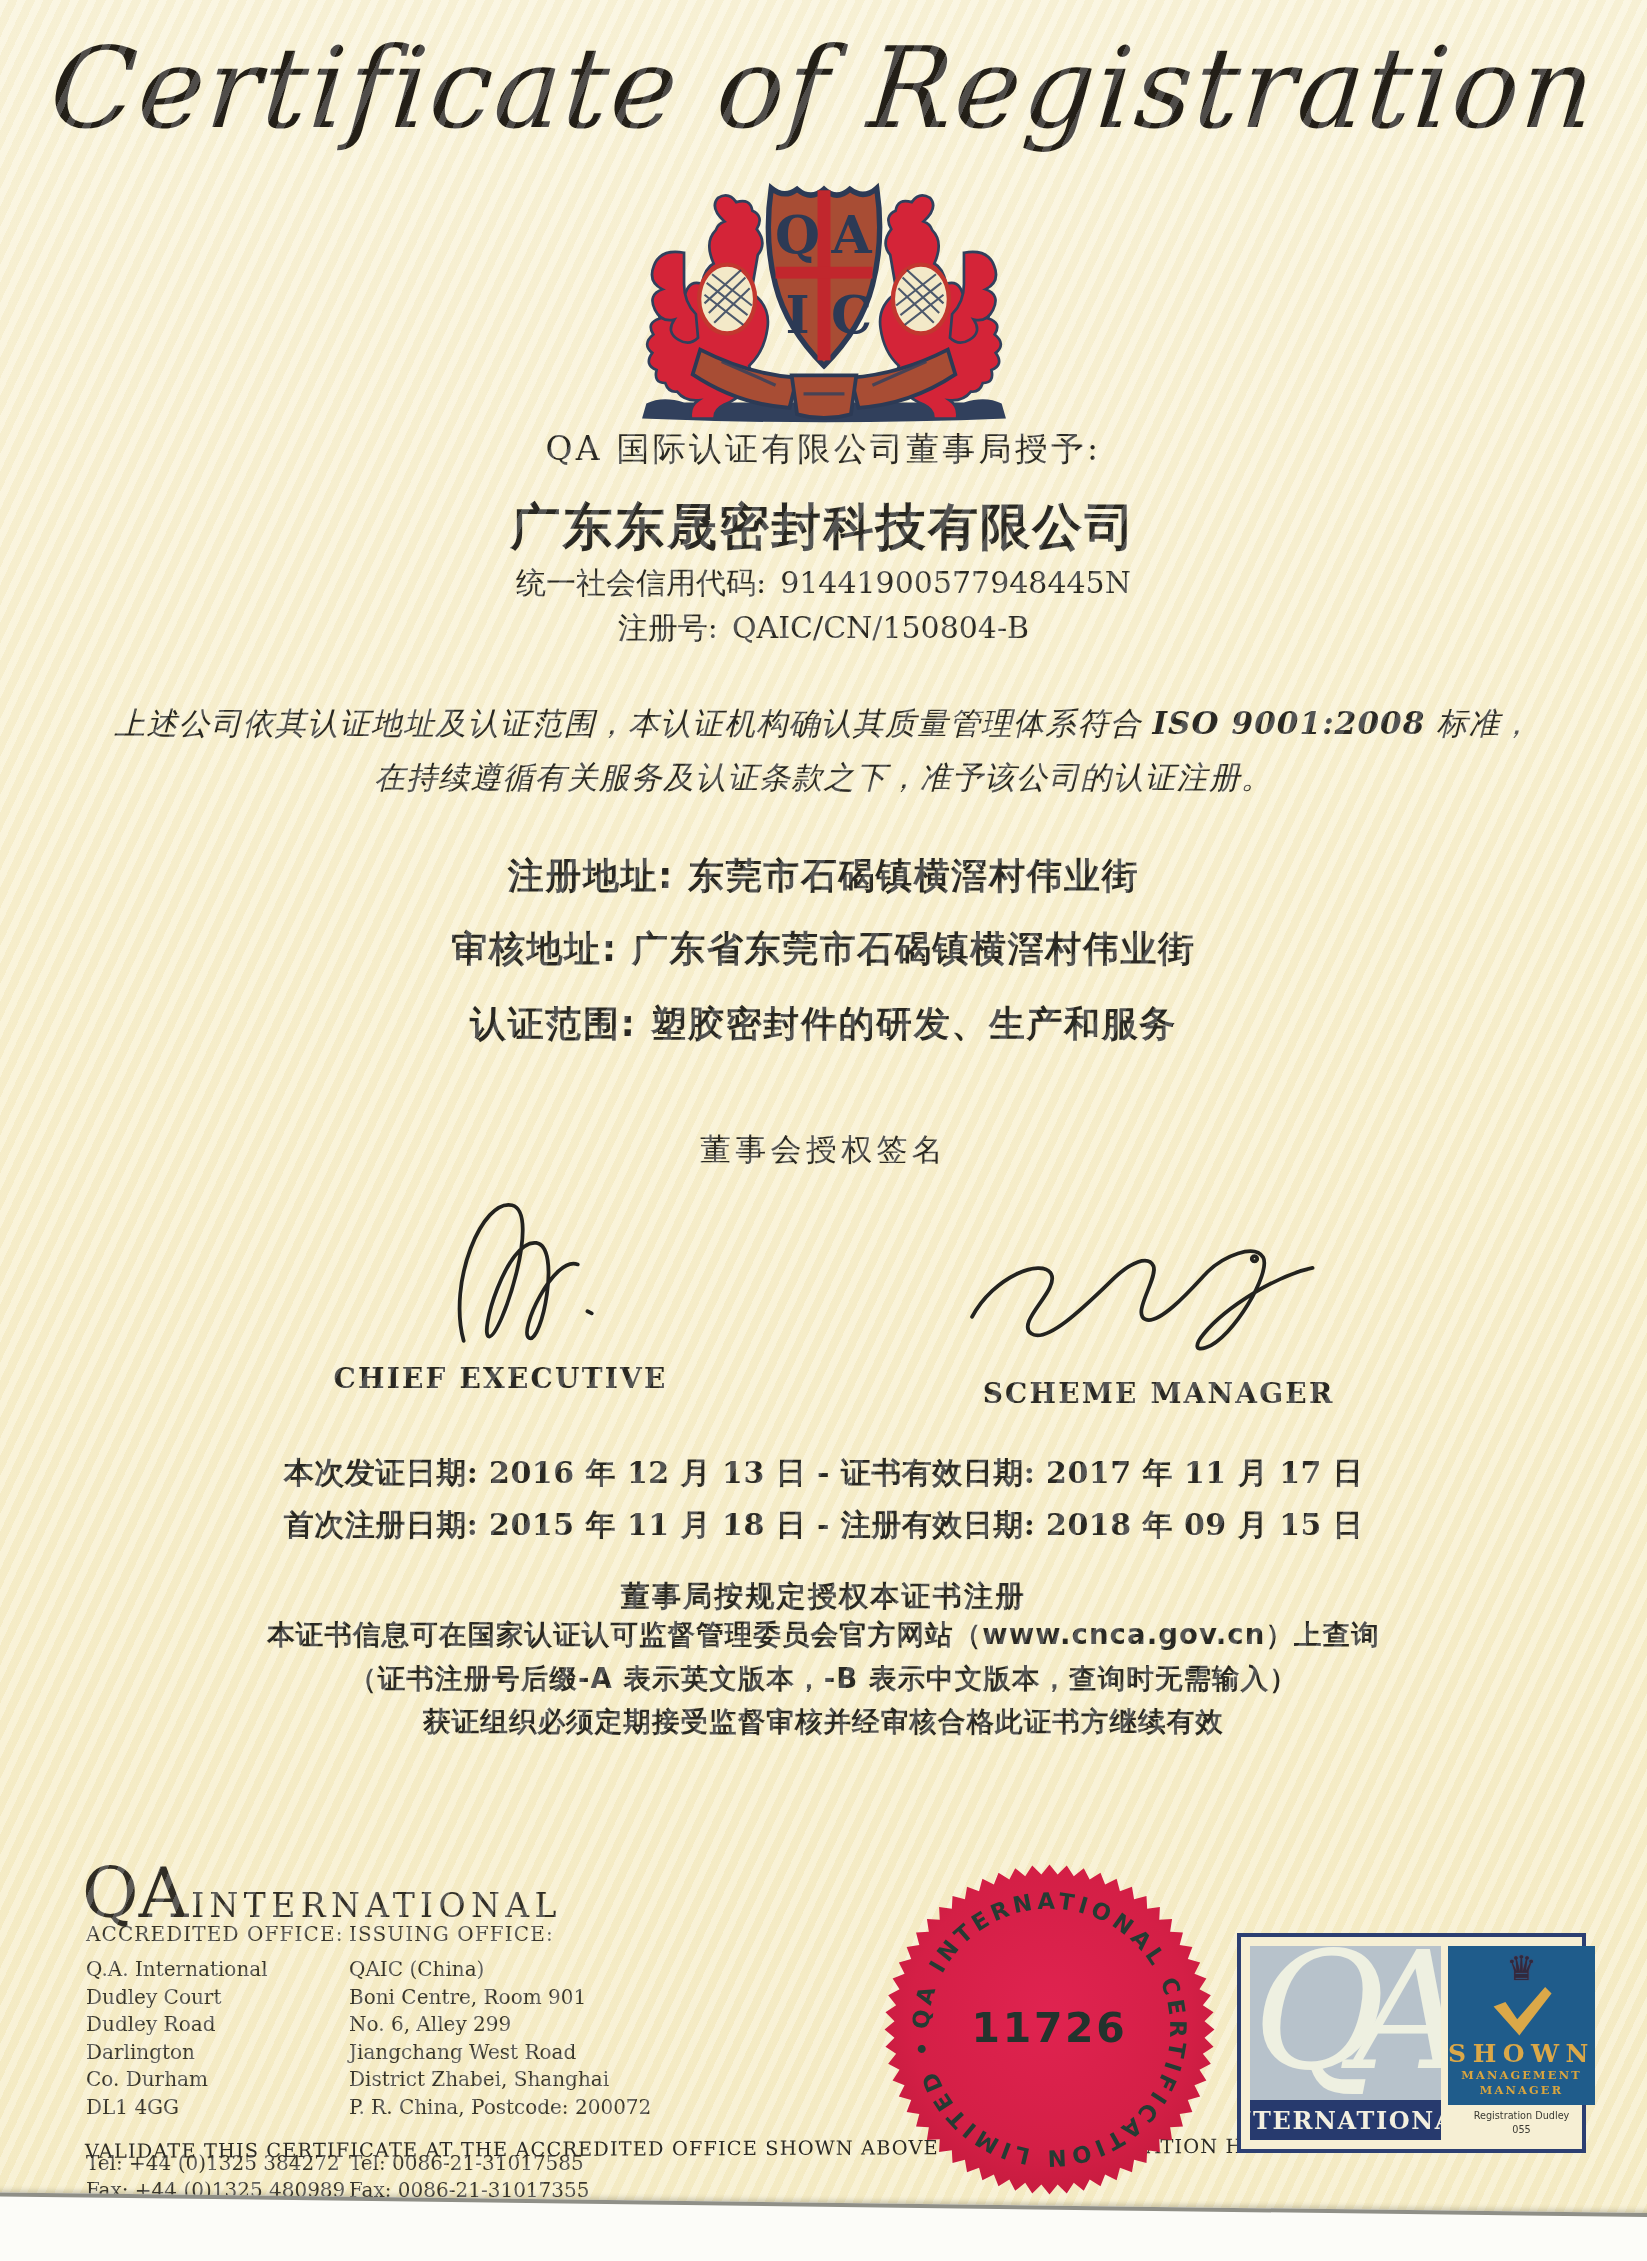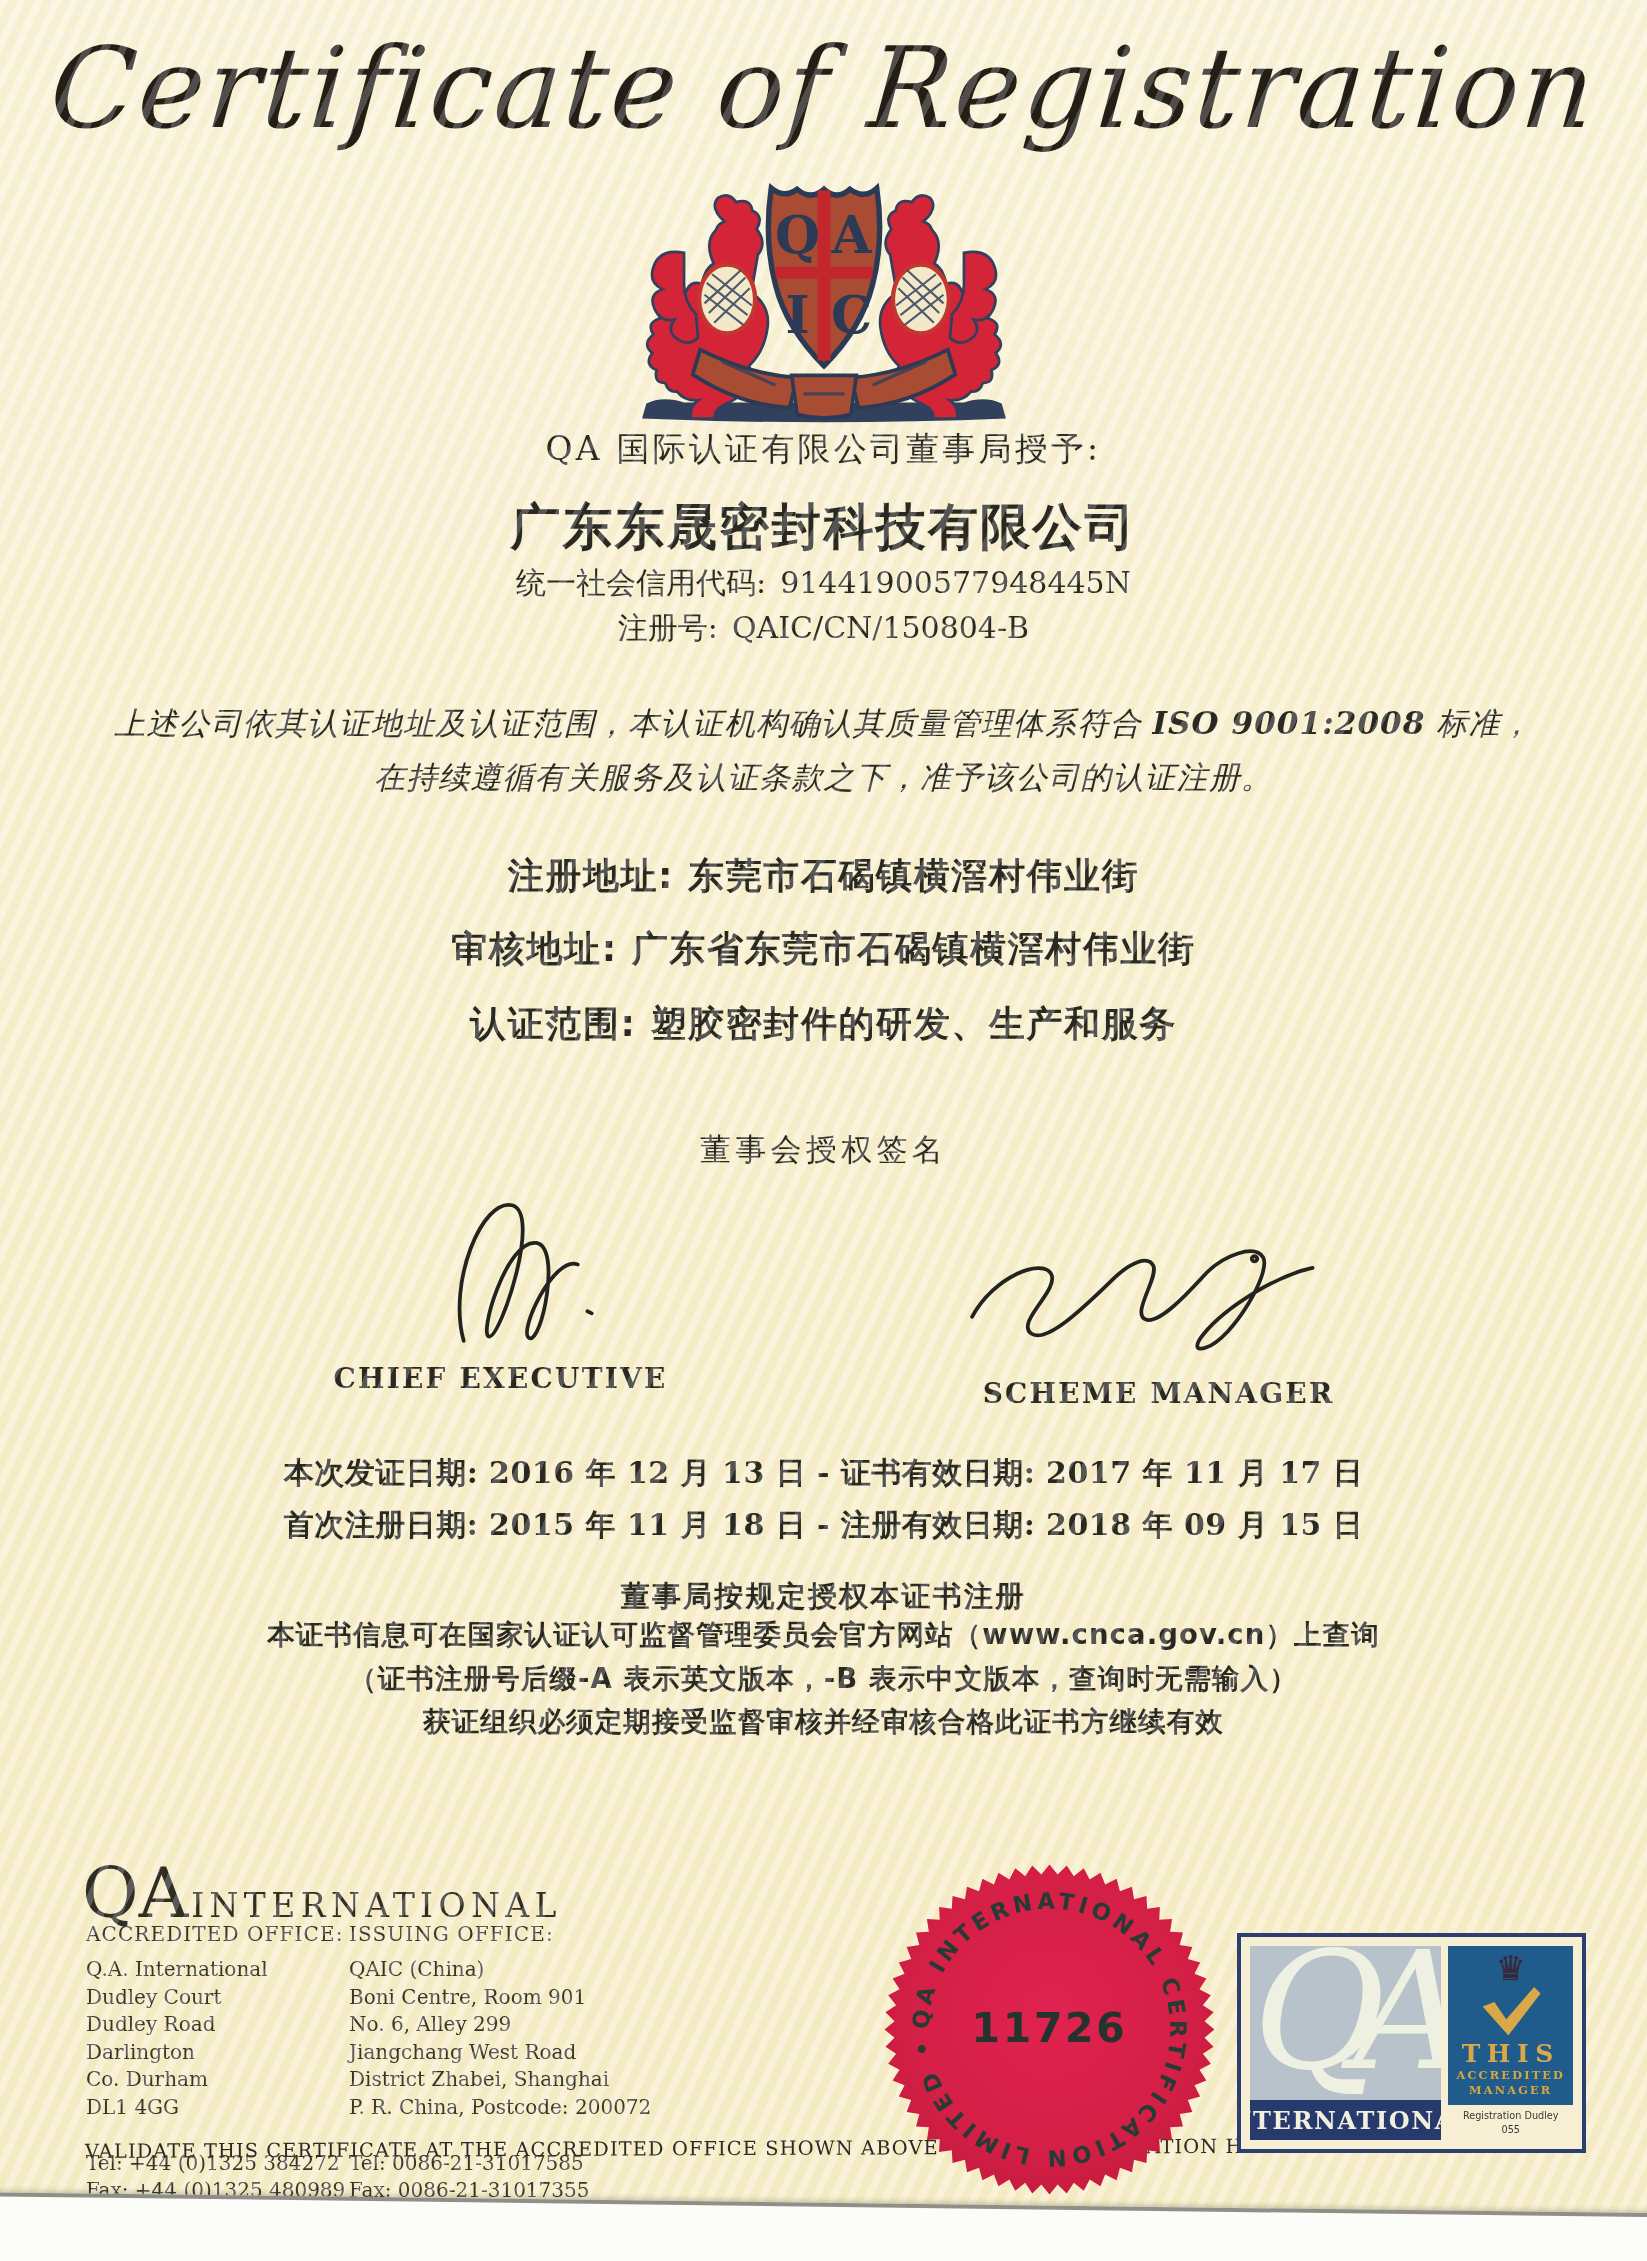--- a/index.html
+++ b/index.html
@@ -263,22 +263,22 @@
       <div id="qa-mono">
         <div class="big">QA</div>
         <div id="intl-band">INTERNATIONAL</div>
       </div>
       <div id="ukas-col">
         <div id="ukas-rect">
           <div id="crown">♛</div>
           <svg id="check" width="65" height="51" viewBox="0 0 120 95">
             <path d="M8,38 L30,30 L52,62 L104,2 L116,14 L56,92 Z" fill="#dba848"></path>
           </svg>
-          <div id="ukas-word">THIS</div>
-          <div class="ukas-sub">ACCREDITED</div>
+          <div id="ukas-word">SHOWN</div>
+          <div class="ukas-sub">MANAGEMENT</div>
           <div class="ukas-sub">MANAGER</div>
         </div>
         <div id="reg-num">
           <span>Registration Dudley</span><br>
           <span>055</span>
         </div>
       </div>
     </div>
   </div>
 

